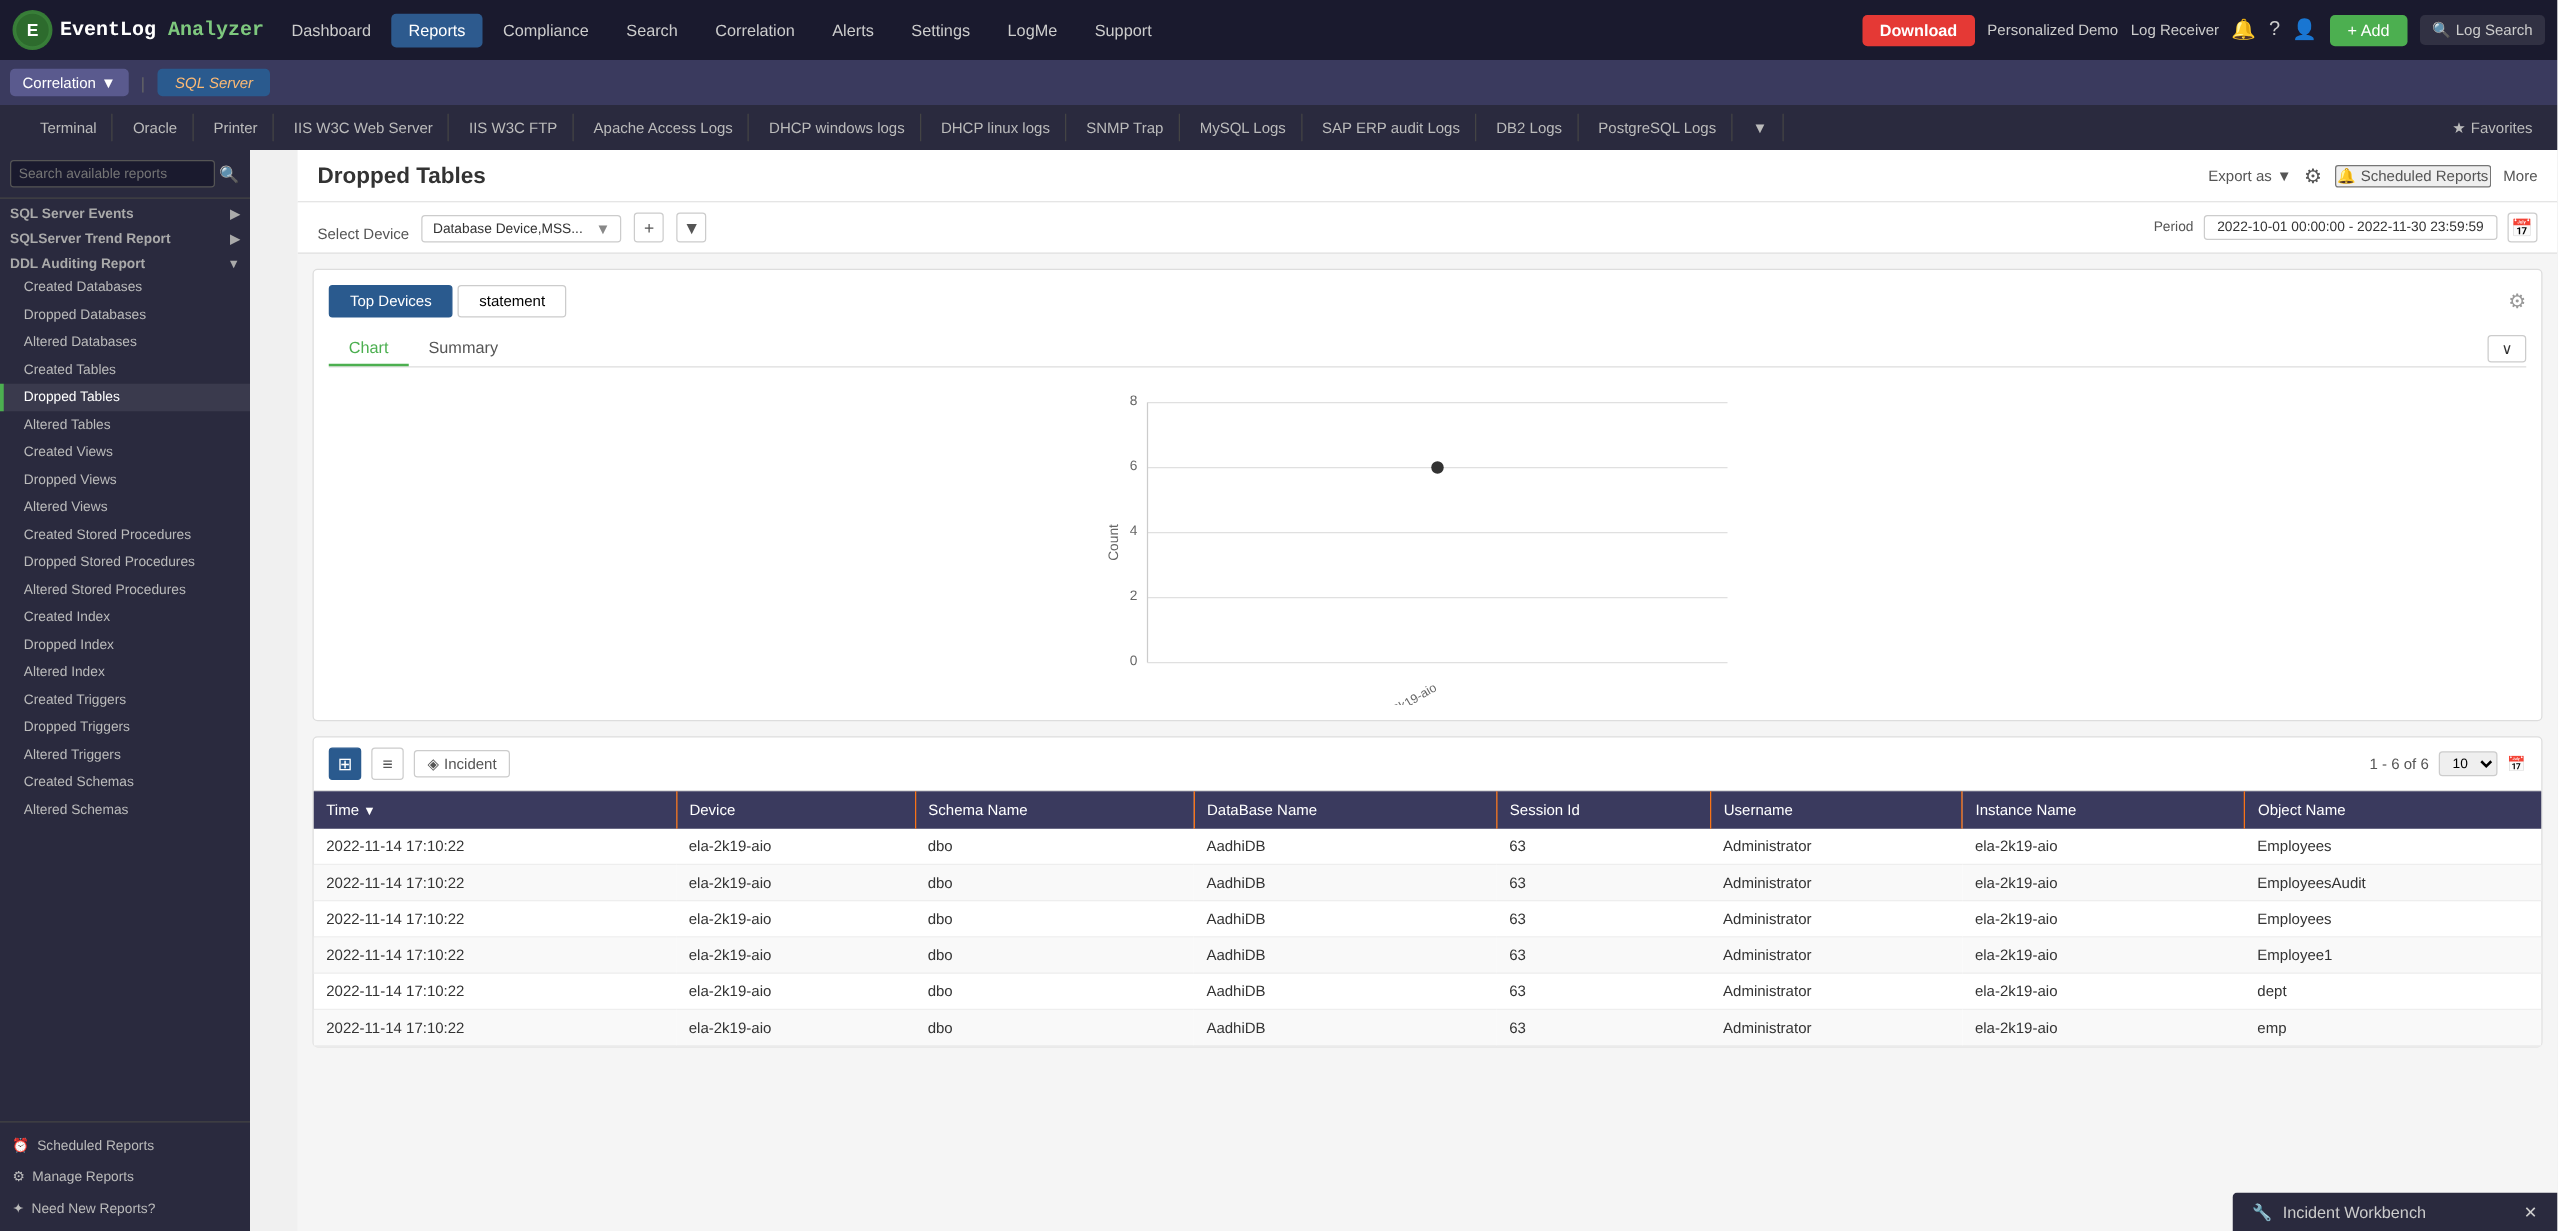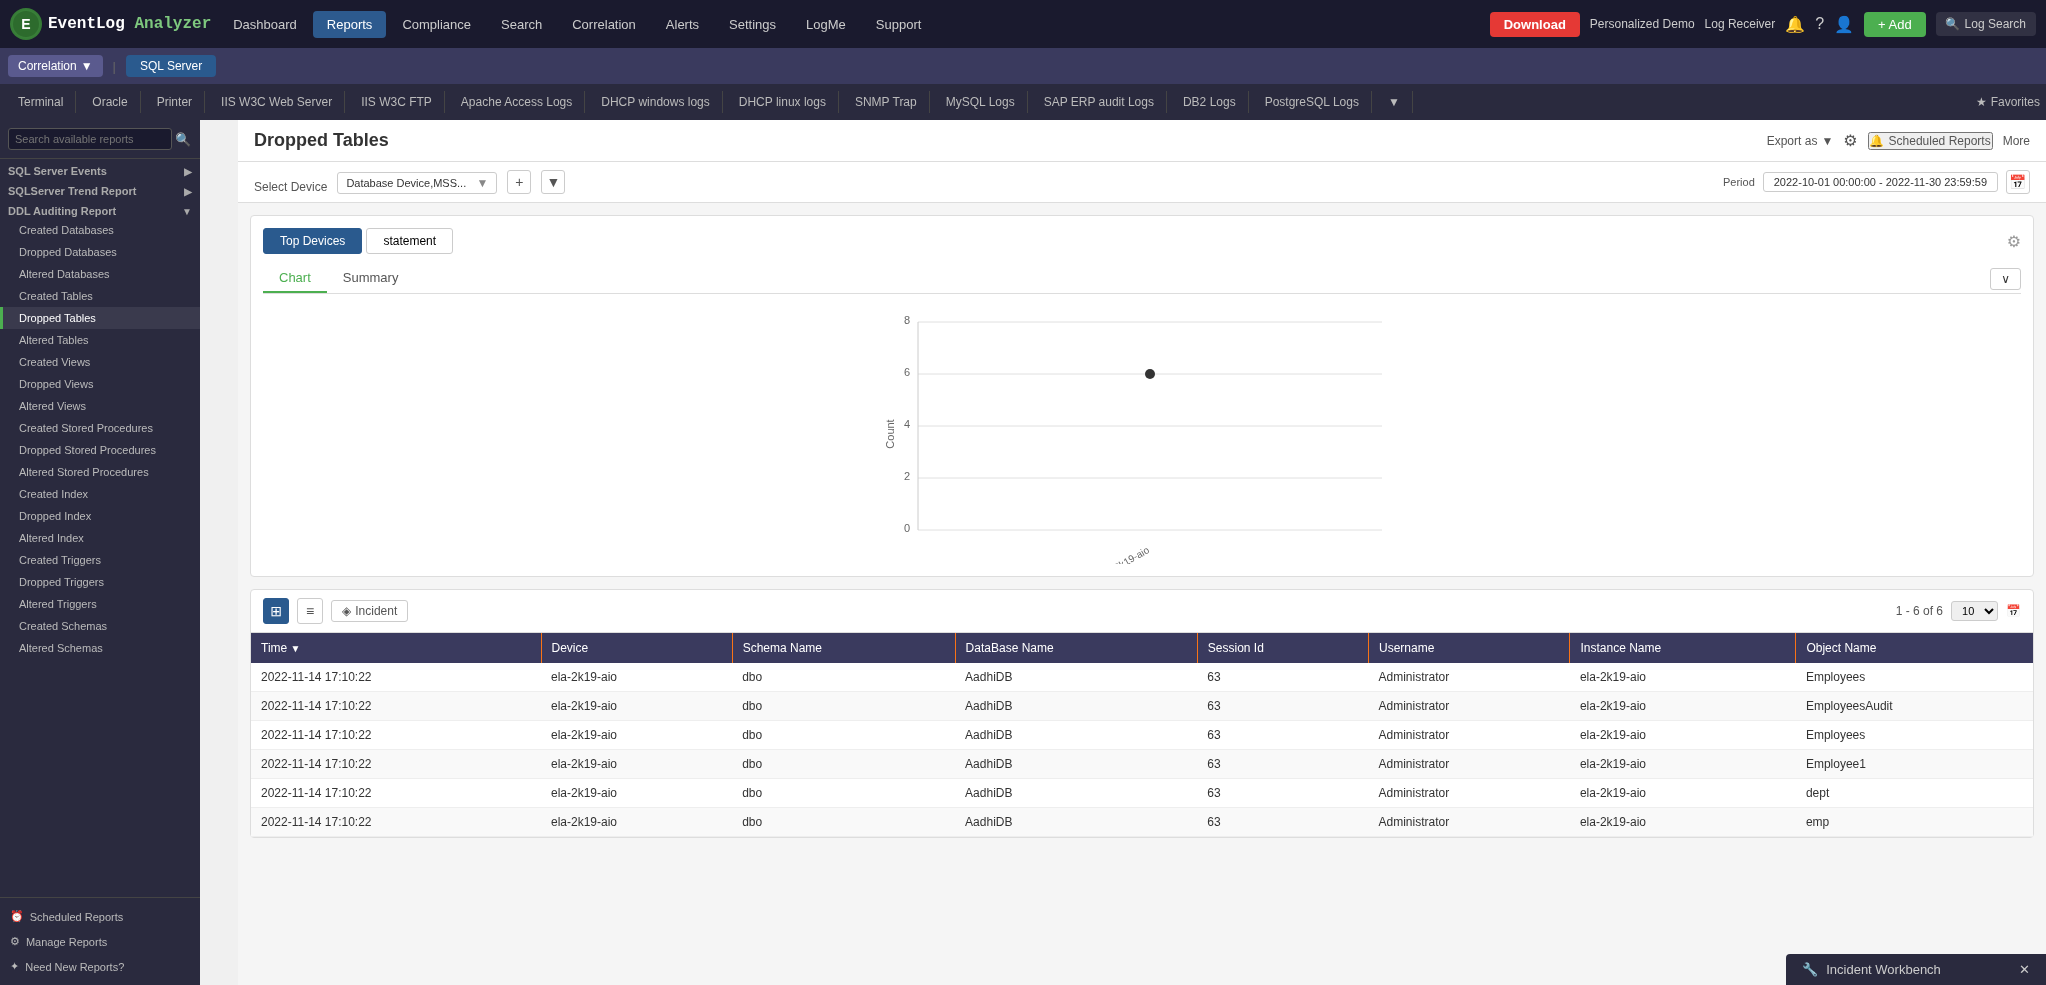--- a/index.html
+++ b/index.html
@@ -46,21 +46,21 @@
       cursor: pointer; display: flex; align-items: center; gap: 4px;
     }
     .log-search { background: rgba(255,255,255,0.1); color: #ccc; padding: 5px 10px; border-radius: 4px; font-size: 12px; cursor: pointer; display: flex; align-items: center; gap: 4px; }
 
     
     .sec-nav {
       background: #2a2a3e;
       display: flex;
       align-items: center;
       height: 36px;
-      padding: 0 6px;
+      padding: 0 20px;
       gap: 4px;
       overflow-x: auto;
     }
     .sec-nav-item {
       color: #bbb; padding: 4px 12px; font-size: 12px; cursor: pointer; white-space: nowrap; border-right: 1px solid #444;
     }
     .sec-nav-item:last-child { border-right: none; }
     .favorites-btn { color: #bbb; font-size: 12px; cursor: pointer; display: flex; align-items: center; gap: 4px; }
 
     
@@ -71,21 +71,21 @@
       height: 36px;
       padding: 0 8px;
       gap: 6px;
     }
     .app-dropdown {
       background: #5a5a8e; color: white; padding: 4px 10px; border-radius: 4px; font-size: 12px;
       cursor: pointer; display: flex; align-items: center; gap: 4px;
     }
     .app-bar-separator { color: #666; margin: 0 4px; }
     .sql-server-tab {
-      background: #2a5a8e; color: #ffffff; padding: 4px 14px; border-radius: 4px; font-size: 12px; cursor: pointer;
+      background: #2a5a8e; color: #fdba74; padding: 4px 14px; border-radius: 4px; font-size: 12px; cursor: pointer; font-style: italic;
     }
 
     
     .main-layout { display: flex; height: calc(985px - 48px - 36px - 36px); gap: 38px; }
 
     
     .sidebar {
       width: 200px;
       background: #2a2a3e;
       flex-shrink: 0;

